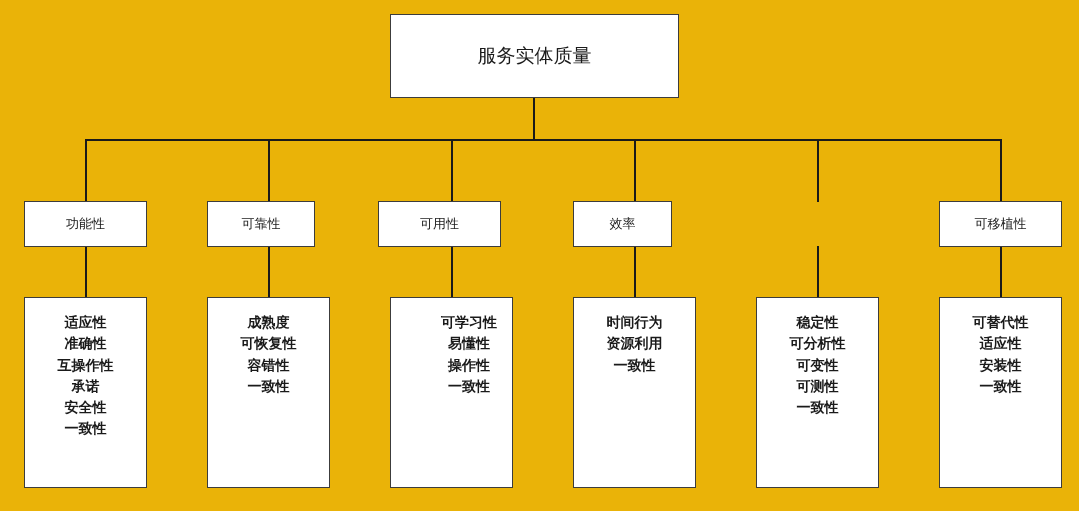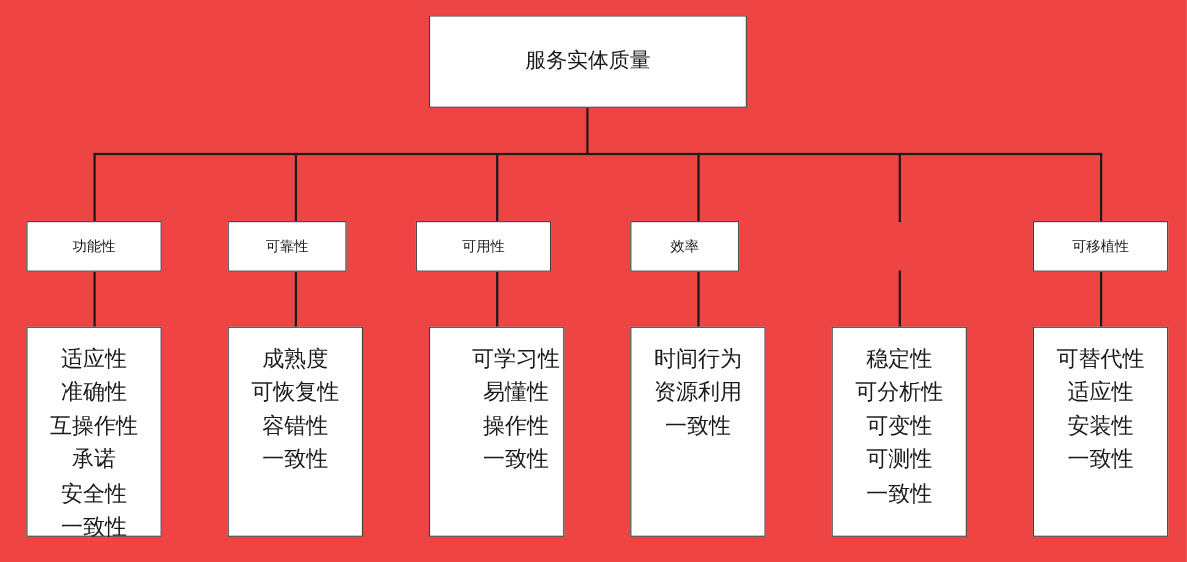--- a/index.html
+++ b/index.html
@@ -8,21 +8,21 @@
     background: #ffffff;
   }
   body {
     font-family: "Liberation Serif", "DejaVu Serif", serif;
     color: #1a1a1a;
   }
   #canvas {
     position: relative;
     width: 1079px;
     height: 511px;
-    background: #ef4444;
+    background: #eab308;
     overflow: hidden;
   }
 
   
   .node {
     position: absolute;
     box-sizing: border-box;
     border: 1.6px solid #3c3c3c;
     background: #ffffff;
     display: flex;
@@ -48,21 +48,22 @@
   .node-cat {
     top: 201px;
     height: 46px;
     font-size: 13px;
   }
   .node-leaf {
     top: 297px;
     height: 191px;
     align-items: flex-start;
     padding-top: 14px;
-    font-size: 20px;
+    font-size: 14px;
+    font-weight: bold;
   }
   .leaf-list {
     display: flex;
     flex-direction: column;
     align-items: center;
     width: 100%;
   }
   .leaf-list span {
     display: block;
     white-space: nowrap;

